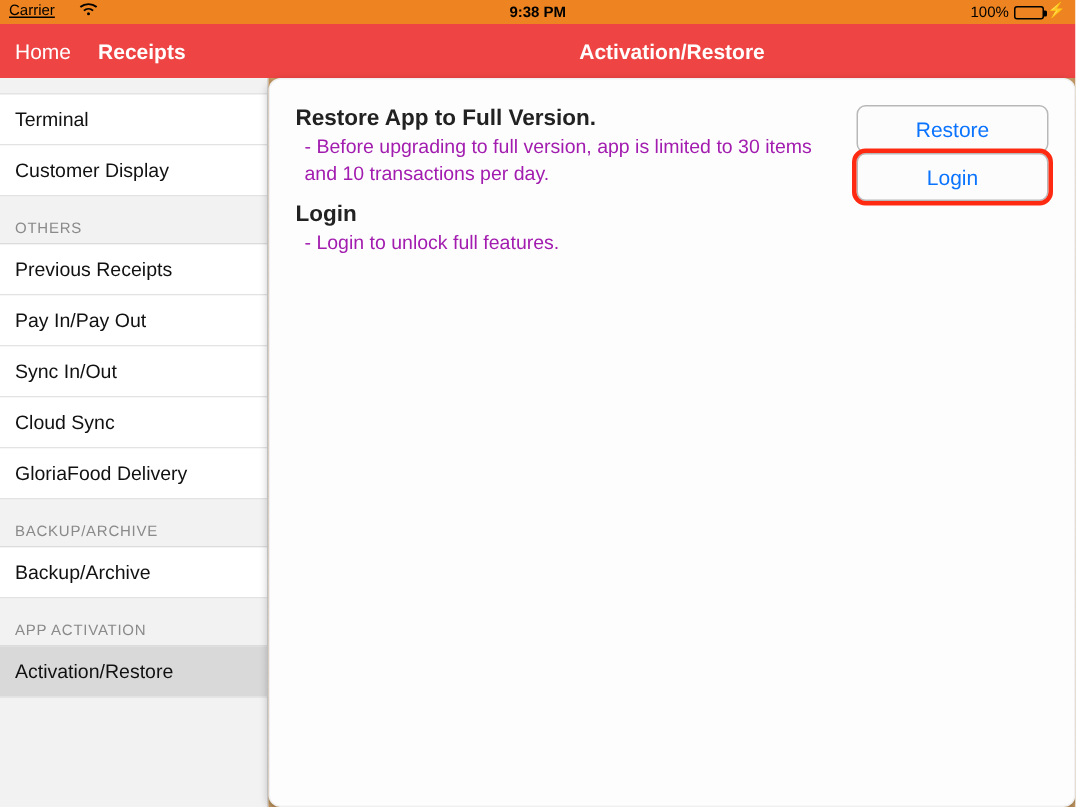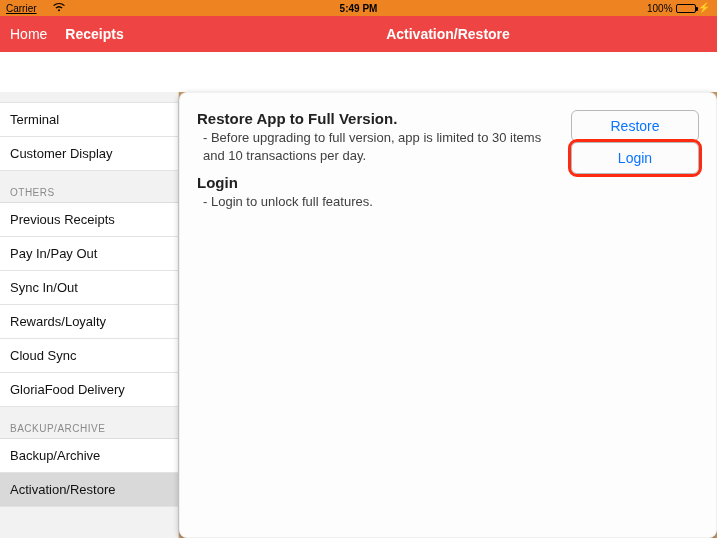--- a/index.html
+++ b/index.html
@@ -47,21 +47,21 @@
   .nav-settings { font-weight: 700; margin-left: 18px; font-size: 14px; }
   .nav-main {
     flex: 1;
     display:flex;
     align-items:center;
     justify-content:center;
     font-weight: 600;
   }
 
   
-  .body { flex: 1; display: flex; min-height: 0; margin-top: 40px; }
+  .body { flex: 1; display: flex; min-height: 0; }
 
   
   .sidebar {
     width: 179px;
     background: #f2f2f2;
     border-right: 1px solid #d9d9d9;
     overflow-y: auto;
     font-size: 13px;
     color: #111;
   }
@@ -99,21 +99,21 @@
     padding: 18px 18px;
     position: relative;
     display: flex;
     flex-direction: column;
     overflow: hidden;
   }
   .card-row { display: flex; align-items: flex-start; }
   .card-text { flex: 1; padding-right: 12px; }
   .card-buttons { width: 128px; display: flex; flex-direction: column; gap: 0; }
   .h { font-weight: 700; font-size: 15px; color: #222; }
-  .sub { font-size: 13px; color: #404040; margin-top: 2px; line-height: 1.35; }
+  .sub { font-size: 13px; color: #a21caf; margin-top: 2px; line-height: 1.35; }
   .sub-indent { padding-left: 6px; }
   .block2 { margin-top: 10px; }
 
   .ios-btn {
     height: 32px;
     border: 1px solid #b8b8b8;
     border-radius: 6px;
     background: #fcfcfc;
     color: #0b74ff;
     font-size: 14px;
@@ -131,21 +131,21 @@
 
   <div class="status-bar">
     <div class="status-left">
       <span>Carrier</span>
       <span class="wifi-icon">
         <svg width="12" height="9" viewBox="0 0 12 9">
             <path d="M6 8.2a1 1 0 100-2 1 1 0 000 2zm-2.6-2.7a4 4 0 015.2 0l.9-.9a5.3 5.3 0 00-7 0l.9.9zM1 3.1a8 8 0 0110 0l.9-.9a9.3 9.3 0 00-11.8 0L1 3.1z" fill="#000"></path>
           </svg>
       </span>
     </div>
-    <div class="status-center">5:49 PM</div>
+    <div class="status-center">9:38 PM</div>
     <div class="status-right">
       <span>100%</span>
       <span class="battery"><span class="battery-fill"></span></span>
       <span class="plus">⚡</span>
     </div>
   </div>
 
   <div class="nav-bar">
     <div class="nav-left">
       <span class="nav-home">Home</span>
@@ -158,27 +158,27 @@
 
     <div class="sidebar">
       <div class="side-spacer-top"></div>
       <div class="side-item first">Terminal</div>
       <div class="side-item">Customer Display</div>
 
       <div class="side-group-header">OTHERS</div>
       <div class="side-item">Previous Receipts</div>
       <div class="side-item">Pay In/Pay Out</div>
       <div class="side-item">Sync In/Out</div>
-      <div class="side-item">Rewards/Loyalty</div>
       <div class="side-item">Cloud Sync</div>
       <div class="side-item">GloriaFood Delivery</div>
 
       <div class="side-group-header">BACKUP/ARCHIVE</div>
       <div class="side-item">Backup/Archive</div>
 
+      <div class="side-group-header">APP ACTIVATION</div>
       <div class="side-item selected">Activation/Restore</div>
     </div>
 
     <div class="main">
       <div class="card">
         <div class="card-row">
           <div class="card-text">
             <div class="h">Restore App to Full Version.</div>
             <div class="sub sub-indent"> - Before upgrading to full version, app is limited to 30 items and 10 transactions per day.</div>
             <div class="block2">

